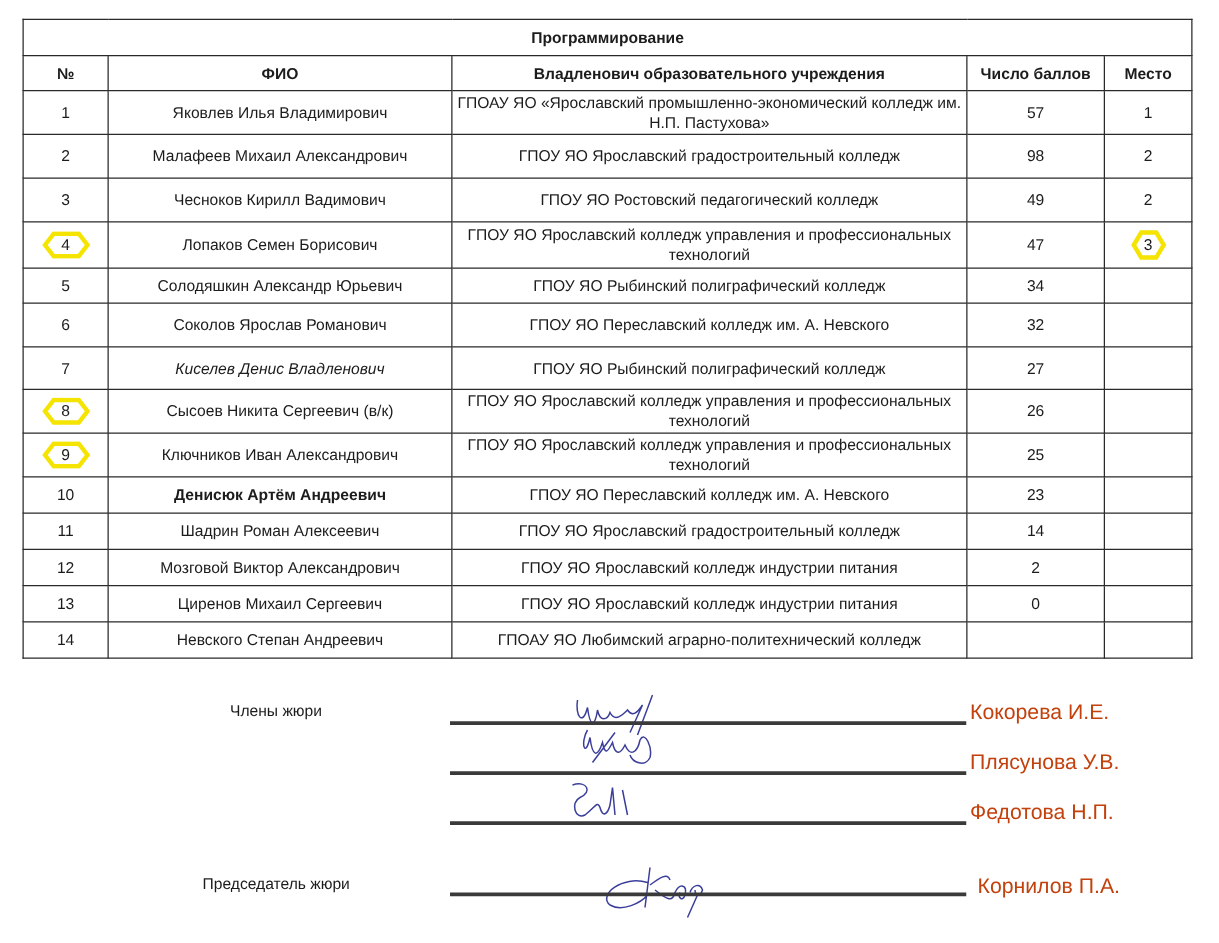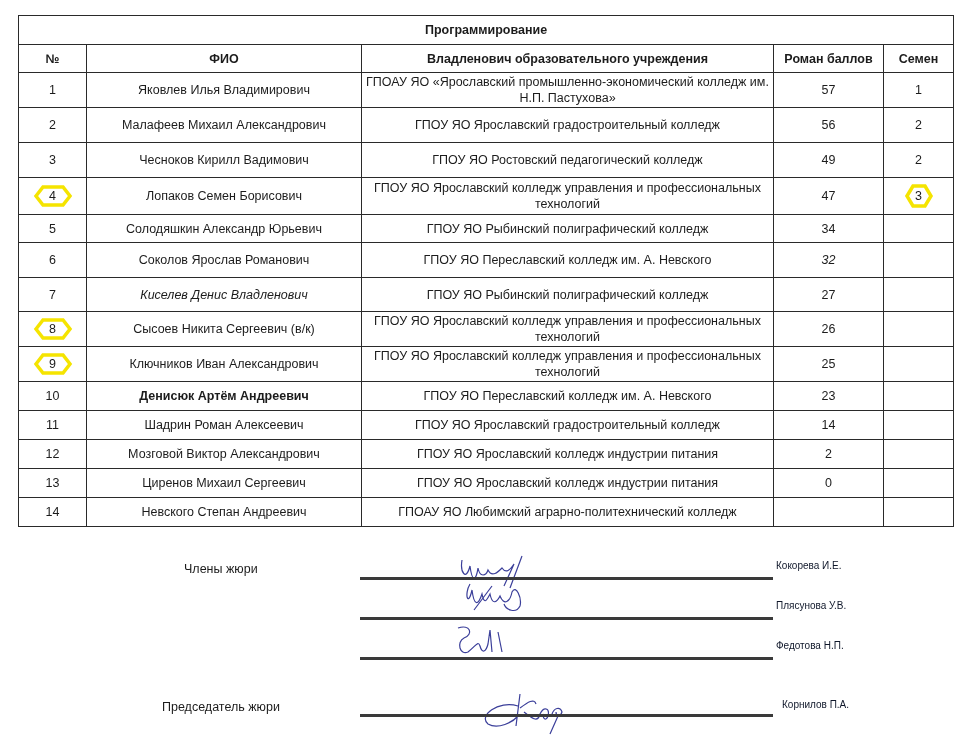--- a/index.html
+++ b/index.html
@@ -26,21 +26,21 @@
   .head-row th { height: 27px; }
   .hl {
     position: relative; display: inline-block;
   }
   .hex {
     position: absolute; pointer-events: none;
   }
   .sig-section { position: absolute; left: 0; top: 0; width: 975px; height: 654px; pointer-events: none; }
   .sig-label { position: absolute; font-size: 12.5px; color: #1c1c1c; }
   .sig-line { position: absolute; height: 3px; background: #3a3a3a; left: 360px; width: 413px; }
-  .sig-name { position: absolute; font-size: 10px; color: #0f172a; left: 776px; }
+  .sig-name { position: absolute; font-size: 17px; color: #c2410c; left: 776px; }
   .sig-scrawl { position: absolute; }
 </style>
 </head>
 <body>
 
 <table class="results">
   <colgroup>
     <col style="width:68px">
     <col style="width:275px">
     <col style="width:412px">
@@ -48,37 +48,37 @@
     <col style="width:70px">
   </colgroup>
   <thead>
     <tr class="title-row">
       <th colspan="5">Программирование</th>
     </tr>
     <tr class="head-row">
       <th>№</th>
       <th>ФИО</th>
       <th>Владленович образовательного учреждения</th>
-      <th>Роман баллов</th>
-      <th>Семен</th>
+      <th>Число баллов</th>
+      <th>Место</th>
     </tr>
   </thead>
   <tbody id="rows">
       <tr>
         <td style="height: 34px;">1</td>
         <td style="height: 34px;">Яковлев Илья Владимирович</td>
         <td style="height: 34px;">ГПОАУ ЯО «Ярославский промышленно-экономический колледж им. Н.П. Пастухова»</td>
         <td style="height: 34px;">57</td>
         <td style="height: 34px;">1</td>
       </tr>
       <tr>
         <td style="height: 34px;">2</td>
         <td style="height: 34px;">Малафеев Михаил Александрович</td>
         <td style="height: 34px;">ГПОУ ЯО Ярославский градостроительный колледж</td>
-        <td style="height: 34px;">56</td>
+        <td style="height: 34px;">98</td>
         <td style="height: 34px;">2</td>
       </tr>
       <tr>
         <td style="height: 34px;">3</td>
         <td style="height: 34px;">Чесноков Кирилл Вадимович</td>
         <td style="height: 34px;">ГПОУ ЯО Ростовский педагогический колледж</td>
         <td style="height: 34px;">49</td>
         <td style="height: 34px;">2</td>
       </tr>
       <tr>
@@ -96,21 +96,21 @@
         <td style="height: 27px;">5</td>
         <td style="height: 27px;">Солодяшкин Александр Юрьевич</td>
         <td style="height: 27px;">ГПОУ ЯО Рыбинский полиграфический колледж</td>
         <td style="height: 27px;">34</td>
         <td style="height: 27px;"></td>
       </tr>
       <tr>
         <td style="height: 34px;">6</td>
         <td style="height: 34px; border-radius: 15px;">Соколов Ярослав Романович</td>
         <td style="height: 34px;">ГПОУ ЯО Переславский колледж им. А. Невского</td>
-        <td style="height: 34px; font-style: italic;">32</td>
+        <td style="height: 34px;">32</td>
         <td style="height: 34px;"></td>
       </tr>
       <tr>
         <td style="height: 33px;">7</td>
         <td style="height: 33px; font-style: italic;">Киселев Денис Владленович</td>
         <td style="height: 33px;">ГПОУ ЯО Рыбинский полиграфический колледж</td>
         <td style="height: 33px;">27</td>
         <td style="height: 33px;"></td>
       </tr>
       <tr>

